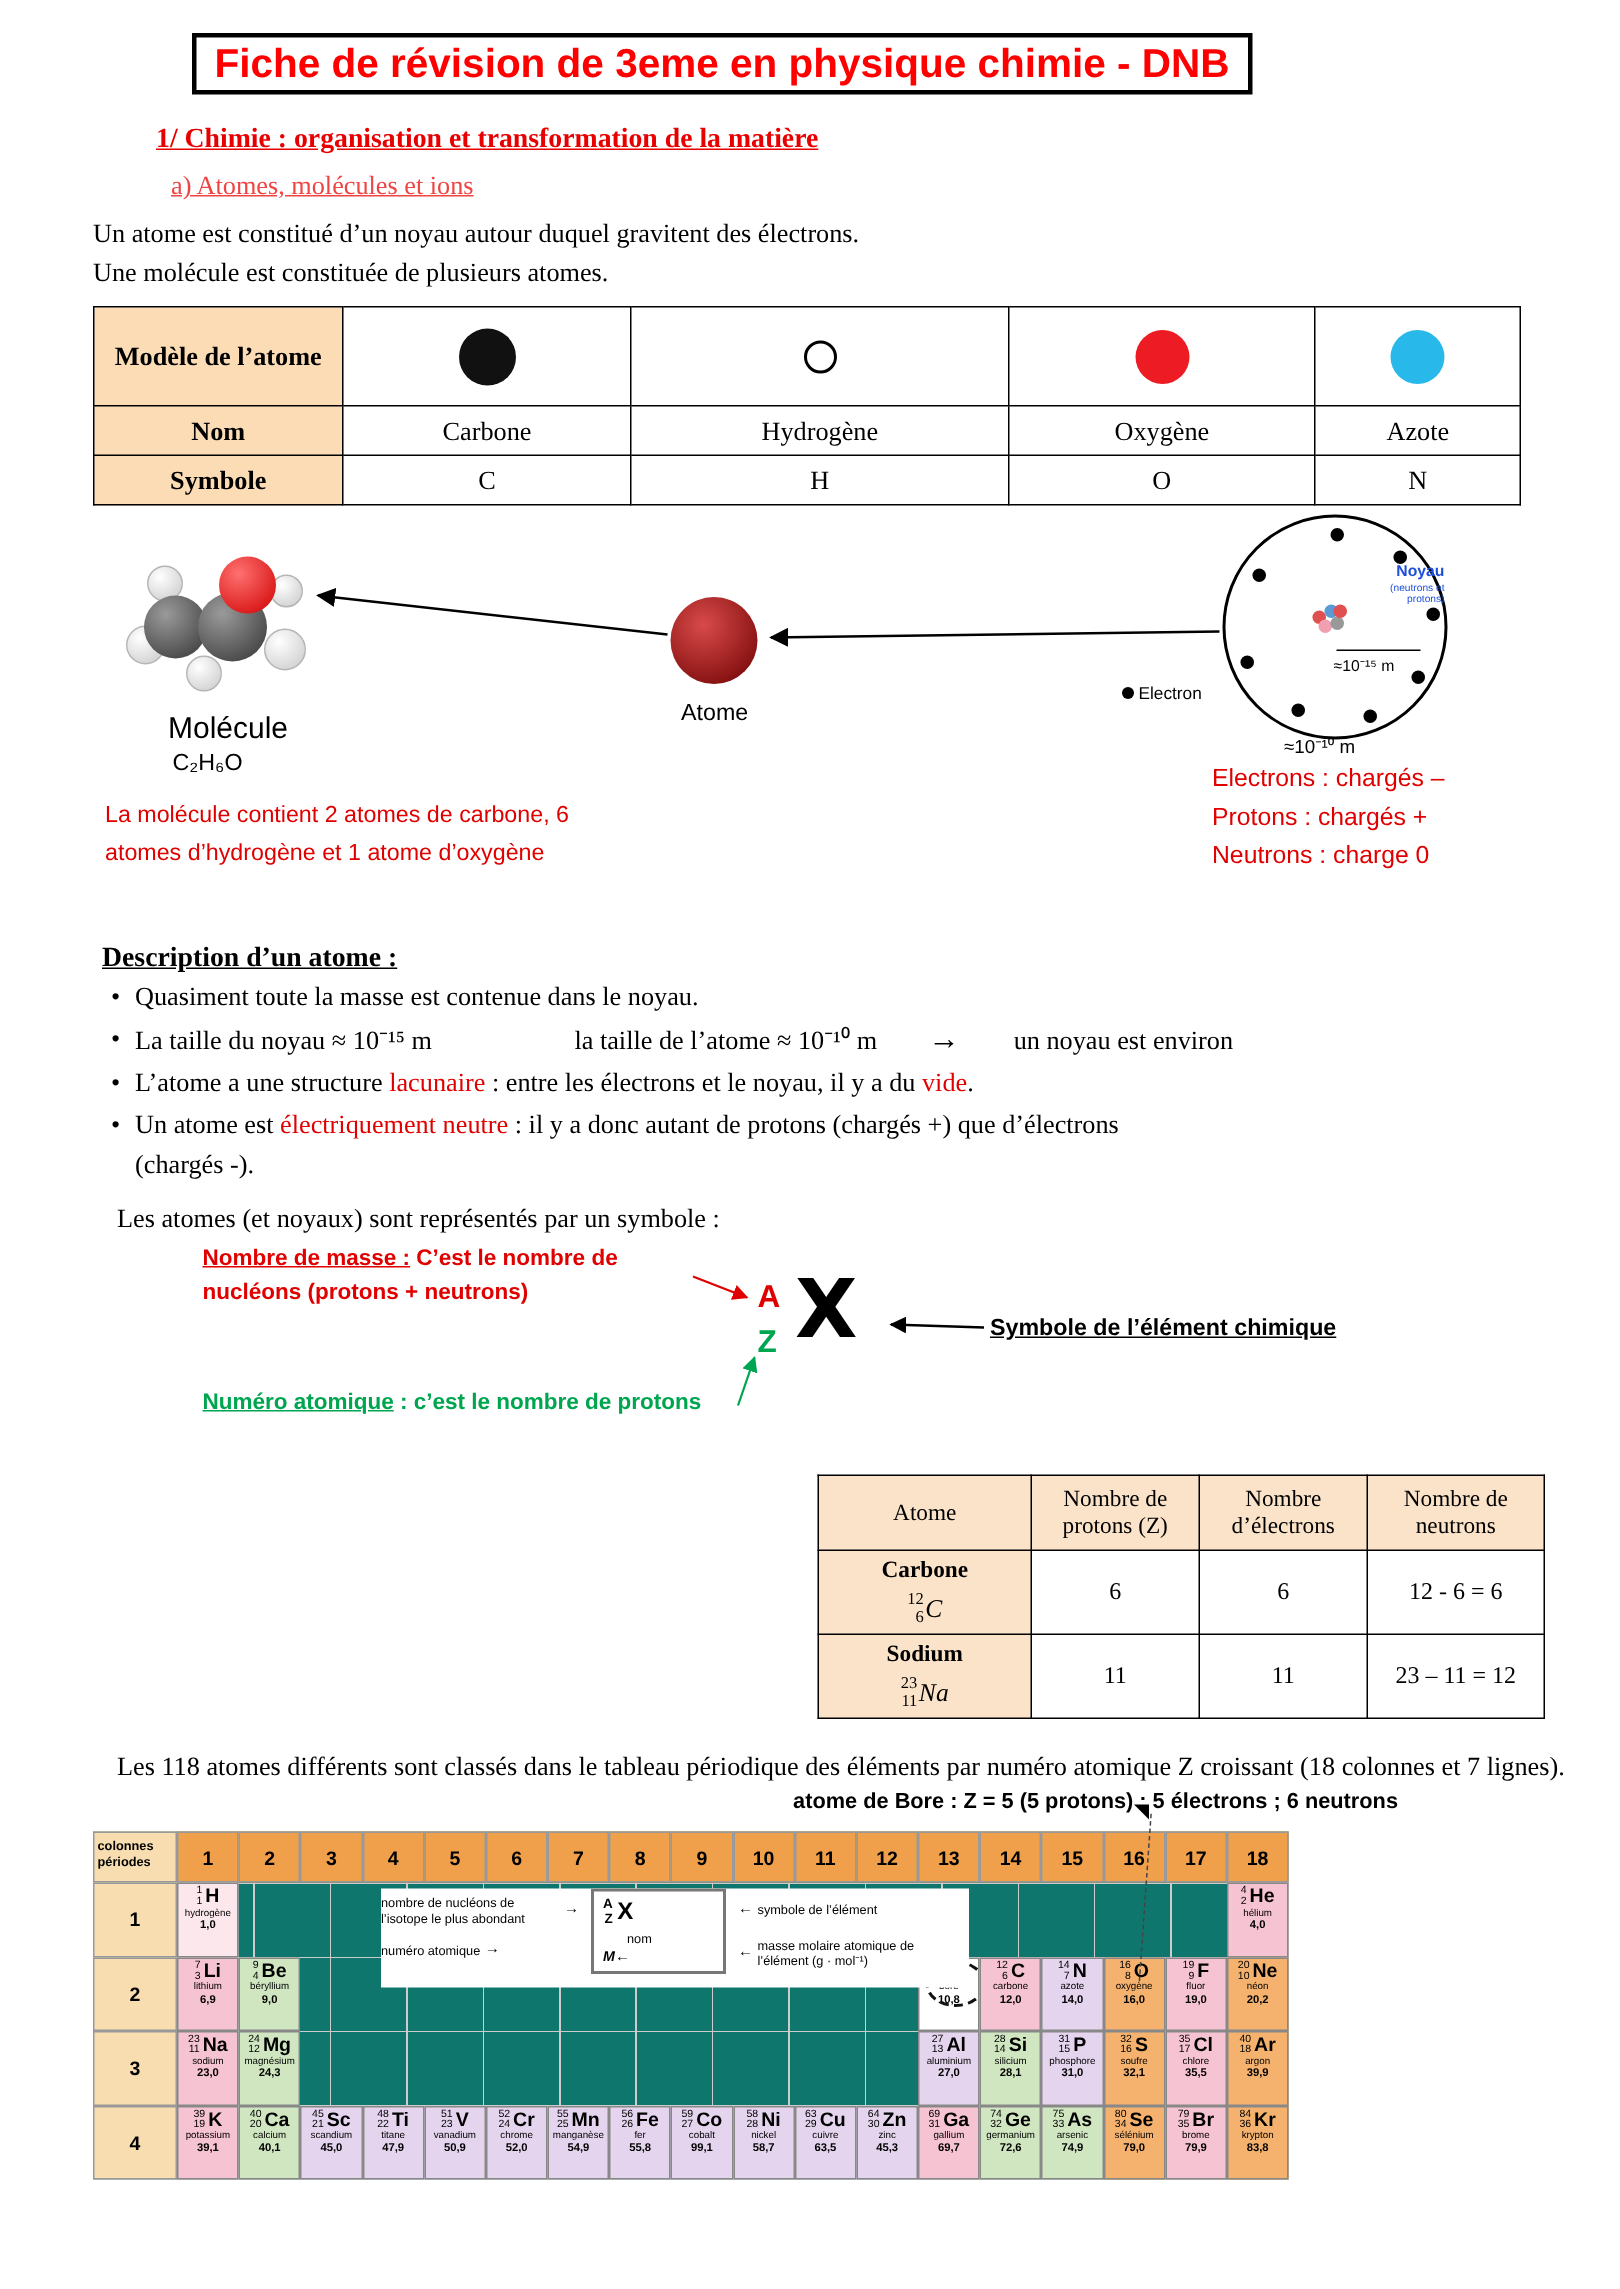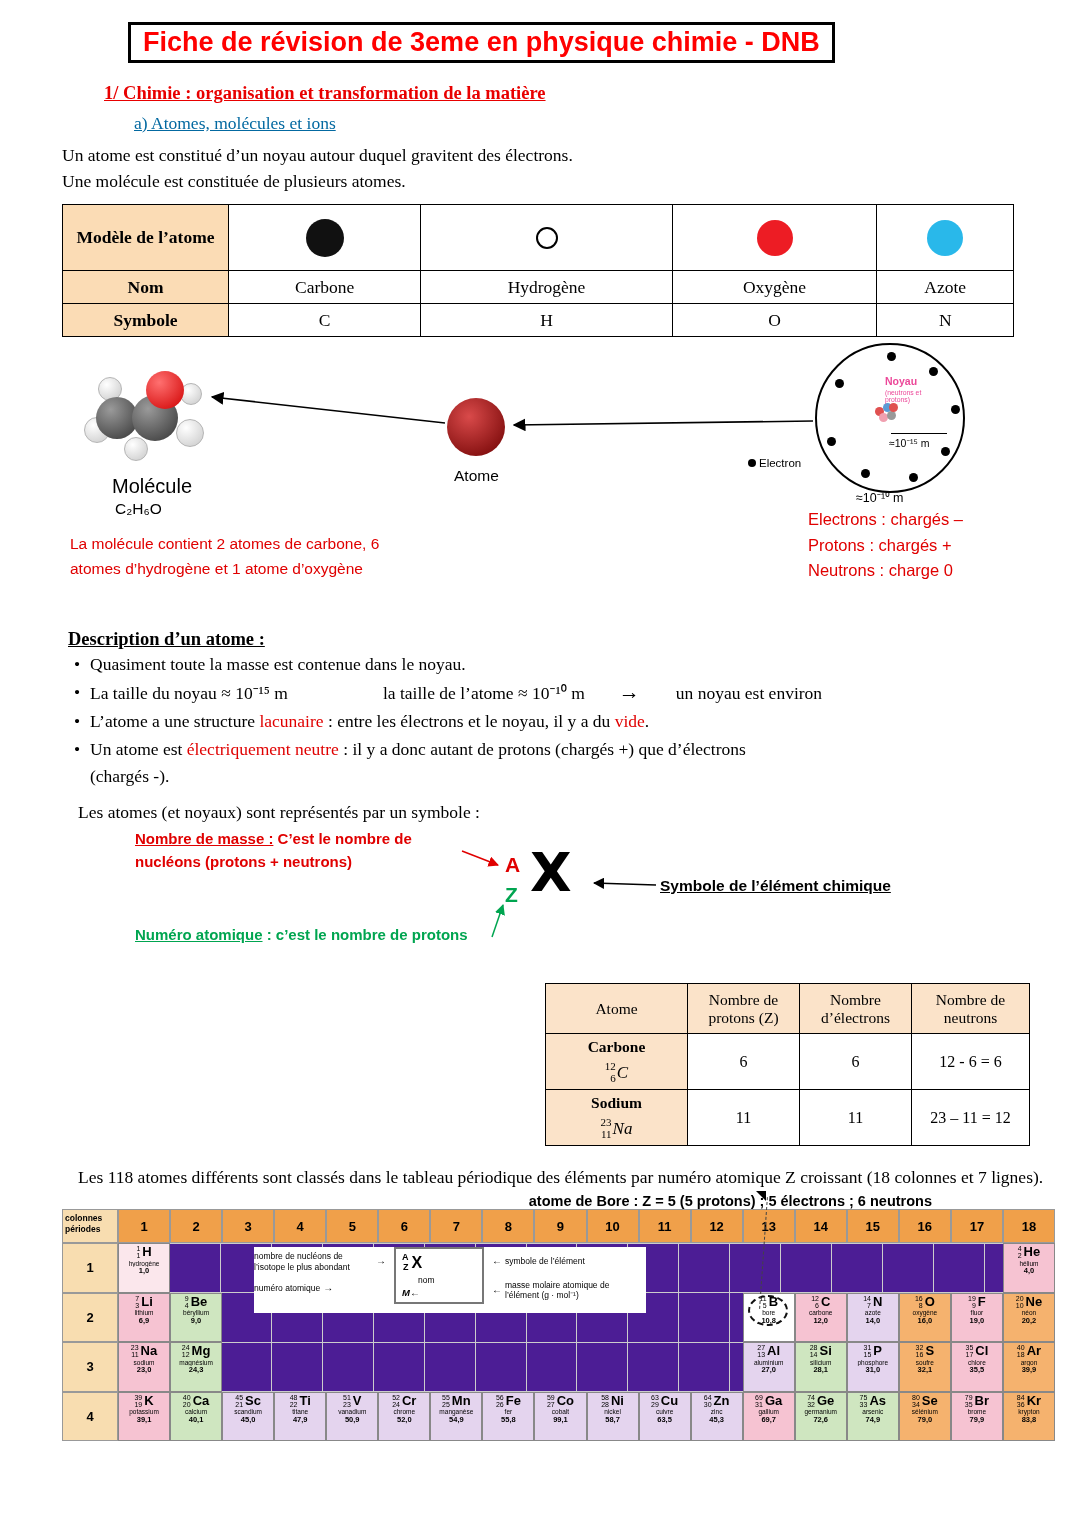--- a/index.html
+++ b/index.html
@@ -3,21 +3,21 @@
 <meta charset="utf-8">
 <style>
   *{margin:0;padding:0;box-sizing:border-box}
   html,body{width:1080px;height:1526px}
   body{background:#fff;color:#000;font-family:"Liberation Serif",serif;position:relative;overflow:hidden;padding:22px 48px 0 62px}
 
   
   .title-box{display:inline-block;margin-left:66px;border:3px solid #000;padding:2px 12px;
     font-family:"Liberation Sans",sans-serif;font-weight:bold;font-size:27px;color:#ff0000}
   .h1{margin-top:20px;margin-left:42px;font-size:18.5px;font-weight:bold;color:#e80000;text-decoration:underline}
-  .h2{margin-top:9px;margin-left:72px;font-size:17.5px;color:#0369a1;text-decoration:underline}
+  .h2{margin-top:9px;margin-left:52px;font-size:17.5px;color:#ef4444;text-decoration:underline}
   .body-text{font-size:17.5px;line-height:26px}
   .intro1{margin-top:8px}
 
   
   .model-table{border-collapse:collapse;margin-top:10px;width:952px}
   .model-table td{border:1.5px solid #000;text-align:center;vertical-align:middle;font-size:17.5px}
   .model-table td.rowhead{background:#fbdcb5;font-weight:bold;width:166px;padding:2px 8px}
   .model-row-model td{height:66px}
   .model-row-name td,.model-row-sym td{height:33px}
   .dot{display:inline-block;border-radius:50%;vertical-align:middle}
@@ -36,21 +36,21 @@
   .mc.red{background:radial-gradient(circle at 35% 30%,#ff7070,#cf0000)}
   .mol-label{position:absolute;left:50px;top:132px;font-size:20px}
   .mol-formula{position:absolute;left:53px;top:157px;font-size:15.5px}
   .mol-note{position:absolute;left:8px;top:188px;width:312px;color:#e00000;font-size:15.5px;line-height:25px}
   .atom-sphere{position:absolute;left:385px;top:55px;width:58px;height:58px;border-radius:50%;
     background:radial-gradient(circle at 38% 32%,#d94a4a,#6d0000)}
   .atom-label{position:absolute;left:392px;top:124px;font-size:15.5px}
   .atom-circle{position:absolute;left:753px;top:0;width:150px;height:150px;border:2px solid #000;border-radius:50%;background:#fff}
   .elec{position:absolute;width:9px;height:9px;border-radius:50%;background:#000}
   .nuc{position:absolute;border-radius:50%;width:9px;height:9px}
-  .noyau-label{position:absolute;left:68px;top:26px;width:62px;color:#ec4899;text-align:left;line-height:1.1}
+  .noyau-label{position:absolute;left:84px;top:26px;width:62px;color:#1d4ed8;text-align:right;line-height:1.1}
   .noyau-main{font-size:10.5px;font-weight:bold}
   .noyau-sub{font-size:6.8px;display:block}
   .nscale{position:absolute;left:74px;top:88px;width:56px;border-top:1.5px solid #000}
   .nscale-label{position:absolute;left:72px;top:91px;font-size:10.5px}
   .electron-label{position:absolute;left:686px;top:114px;font-size:11.5px}
   .edot{display:inline-block;width:8px;height:8px;border-radius:50%;background:#000;margin-right:3px}
   .atom-scale{position:absolute;left:794px;top:146px;font-size:12.5px}
   .charges{position:absolute;left:746px;top:164px;color:#e00000;font-size:16.5px;line-height:25.5px}
 
   
@@ -82,21 +82,21 @@
   .atoms-table td.namecell{background:#fbe3c9}
   .aname{font-weight:bold;font-size:15.5px}
   .nuclide{display:inline-flex;align-items:center;margin-top:1px}
   .nuclide .nn{display:flex;flex-direction:column;align-items:flex-end;font-size:11px;line-height:1.05;margin-right:1px}
   .nuclide .ns{font-size:17px;font-style:italic}
 
   
   .pt-intro{margin-top:18px;margin-left:16px;font-size:17.5px;line-height:27px;width:975px}
   .bore-note{margin-top:2px;padding-right:100px;text-align:right;font-family:"Liberation Sans",sans-serif;font-size:14.5px;font-weight:bold}
   .pt{position:relative;display:grid;grid-template-columns:56px repeat(18,1fr);grid-template-rows:34px repeat(4,49.5px);
-    width:993px;font-family:"Liberation Sans",sans-serif;background:#4c1d95}
+    width:797px;margin-top:12px;font-family:"Liberation Sans",sans-serif;background:#0f766e}
   .pt-corner{grid-column:1;grid-row:1;background:#f8ddb0;border:1px solid #999;font-size:8.5px;font-weight:bold;line-height:1.3;padding:3px 2px}
   .pt-underlay{grid-column:2/20;grid-row:2/6;
     background-image:repeating-linear-gradient(to right,#ccc 0 1px,transparent 1px 50.94px),
                      repeating-linear-gradient(to bottom,#ccc 0 1px,transparent 1px 49.5px);
     border-right:1px solid #ccc;border-bottom:1px solid #ccc}
   .pt-colnum{grid-row:1;background:#f0a04a;border:1px solid #999;display:flex;align-items:center;justify-content:center;font-weight:bold;font-size:13px}
   .pt-period{grid-column:1;background:#f8ddb0;border:1px solid #999;display:flex;align-items:center;justify-content:center;font-weight:bold;font-size:13px}
   .pt-el{border:1px solid #888;padding:1px 2px;overflow:hidden;position:relative}
   .pt-el .top{display:flex;align-items:center;justify-content:center;gap:2px}
   .pt-el .nums{display:flex;flex-direction:column;align-items:flex-end;font-size:7px;line-height:1.05}

